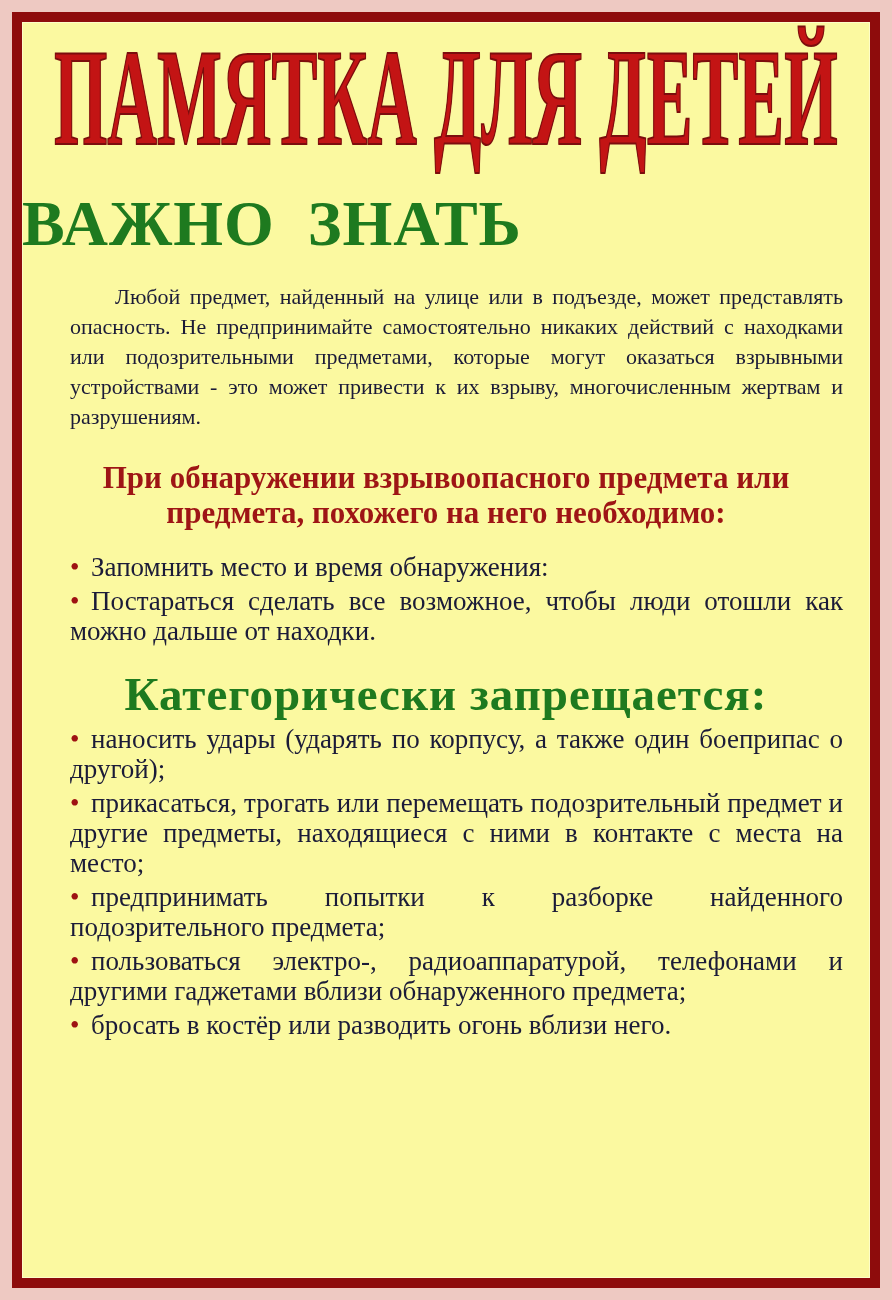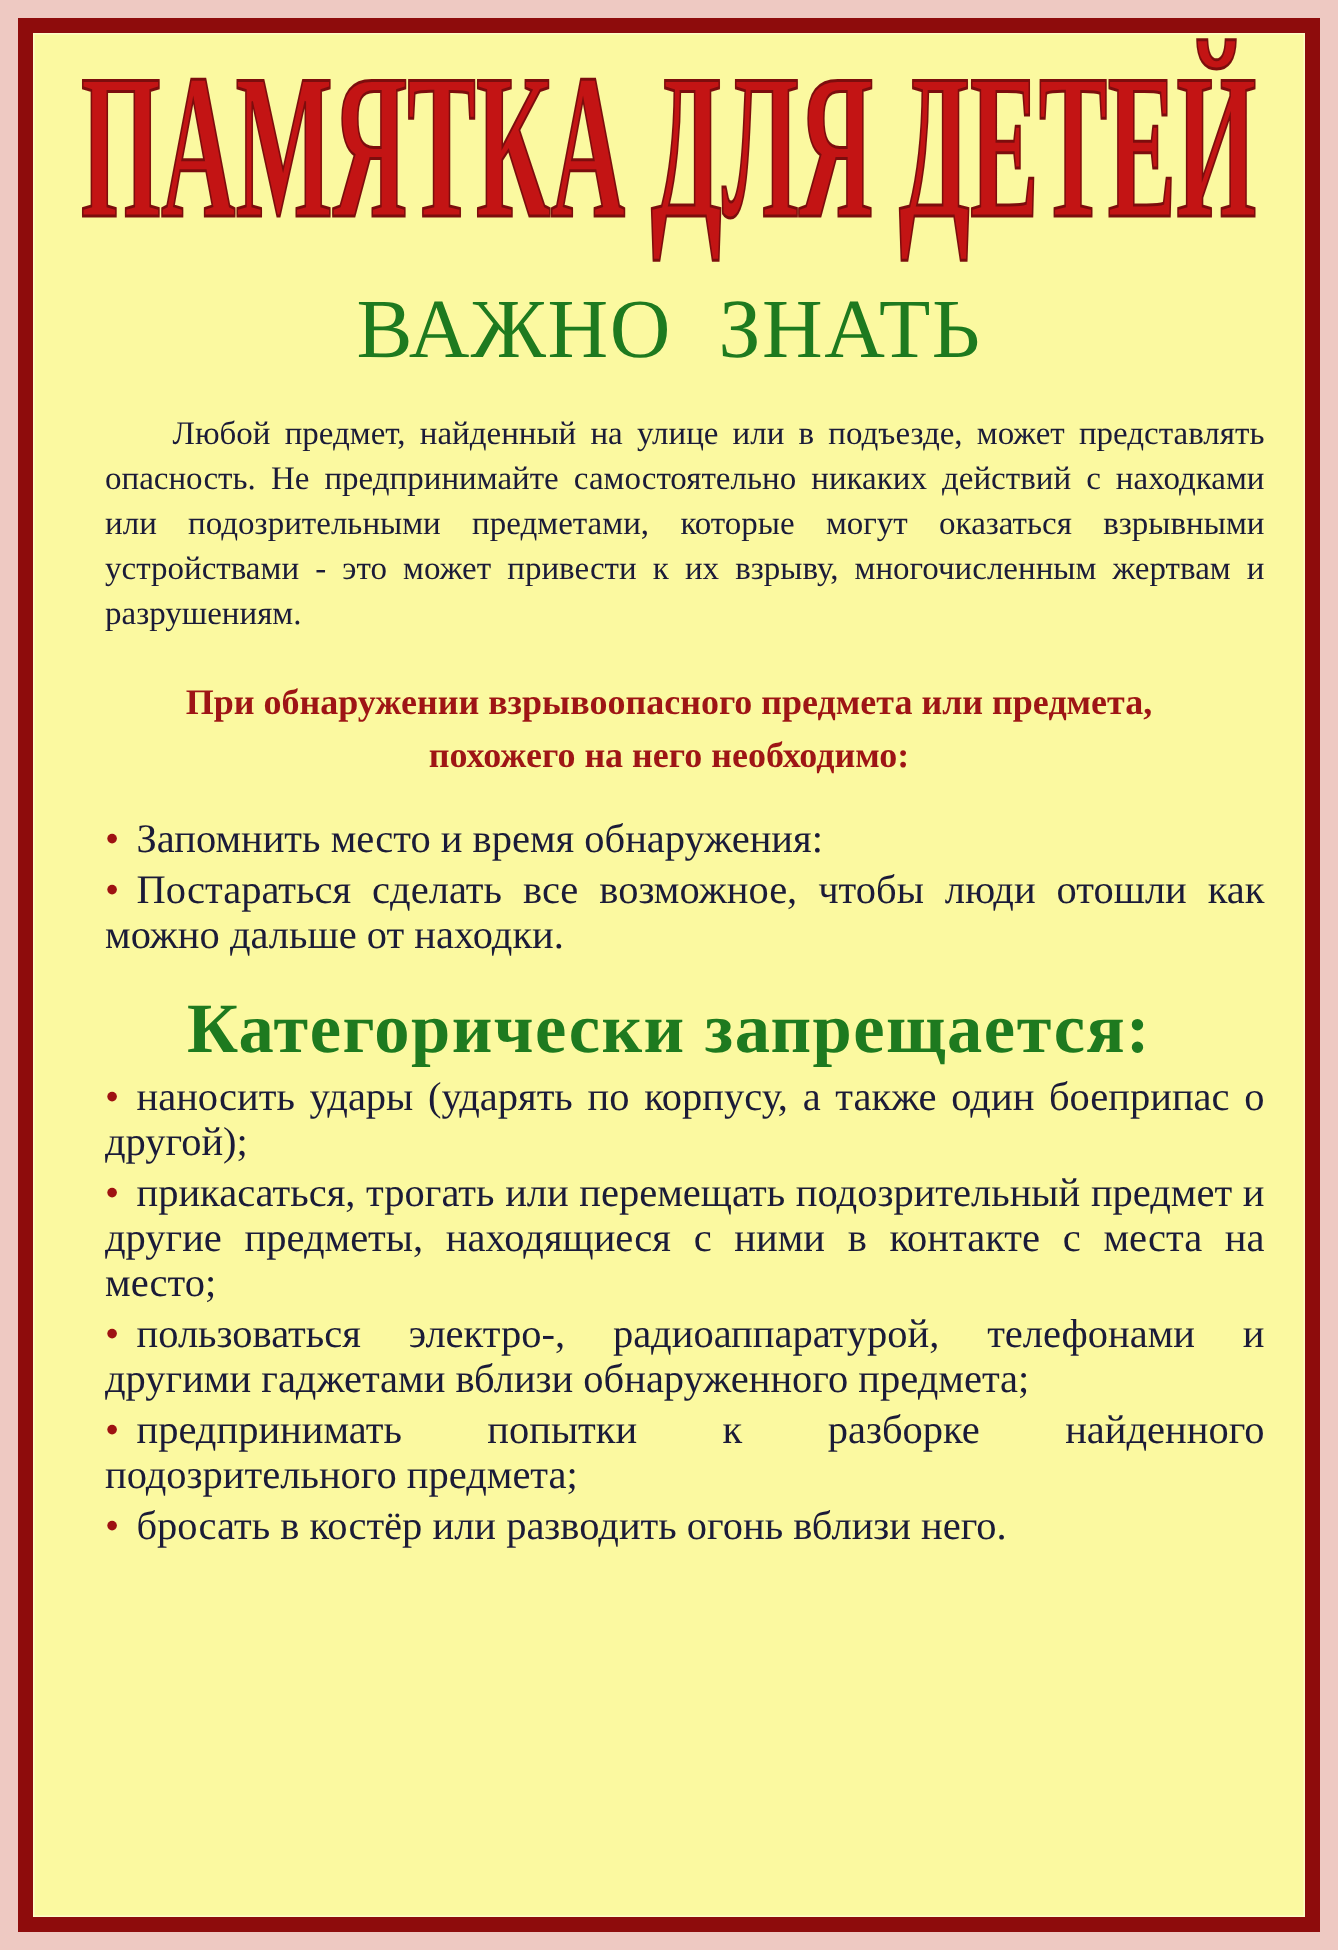--- a/index.html
+++ b/index.html
@@ -22,32 +22,32 @@
   }
   .poster-title{
     margin:0;font-size:138px;line-height:1;font-weight:bold;
     white-space:nowrap;display:inline-block;
     color:#c31414;
     -webkit-text-stroke:2px #7c0d0d;
     text-shadow:0 0 1px #7c0d0d;
     transform-origin:center center;
   }
   .subtitle{
-    margin:30px 0 0 0;text-align:center;
-    font-size:56px;line-height:1;font-weight:normal;
+    margin:30px 0 0 0;
+    font-size:64px;line-height:1;font-weight:bold;
     color:#1e7a1f;word-spacing:16px;letter-spacing:1px;
   }
   .intro{
     margin:26px 27px 0 48px;
     font-size:22px;line-height:30px;
     color:#1b1b38;text-align:justify;text-indent:45px;
   }
   .red-heading{
     margin:28px auto 0 auto;max-width:720px;
-    font-size:24px;line-height:35px;font-weight:bold;
+    font-size:31px;line-height:35px;font-weight:bold;
     color:#9e1515;text-align:center;
   }
   ul.memo-list{
     list-style:none;margin:22px 27px 0 48px;padding:0;
     font-size:27px;line-height:30px;color:#1b1b38;text-align:justify;
   }
   ul.memo-list li{margin:0 0 4px 0;}
   ul.memo-list .bullet{
     color:#9e1212;display:inline-block;width:21px;
     font-size:27px;
@@ -79,19 +79,19 @@
     <ul class="memo-list first">
         <li><span class="bullet">•</span>Запомнить место и время обнаружения:</li>
         <li><span class="bullet">•</span>Постараться сделать все возможное, чтобы люди отошли как можно дальше от находки.</li>
       </ul>
 
     <h3 class="green-heading">Категорически запрещается:</h3>
 
     <ul class="memo-list second">
         <li><span class="bullet">•</span>наносить удары (ударять по корпусу, а также один боеприпас о другой);</li>
         <li><span class="bullet">•</span>прикасаться, трогать или перемещать подозрительный предмет и другие предметы, находящиеся с ними в контакте с места на место;</li>
+        <li><span class="bullet">•</span>предпринимать попытки к разборке найденного подозрительного предмета;</li>
         <li><span class="bullet">•</span>пользоваться электро-, радиоаппаратурой, телефонами и другими гаджетами вблизи обнаруженного предмета;</li>
-        <li><span class="bullet">•</span>предпринимать попытки к разборке найденного подозрительного предмета;</li>
         <li><span class="bullet">•</span>бросать в костёр или разводить огонь вблизи него.</li>
       </ul>
 
   </div>
 </div>
 
 </body></html>

